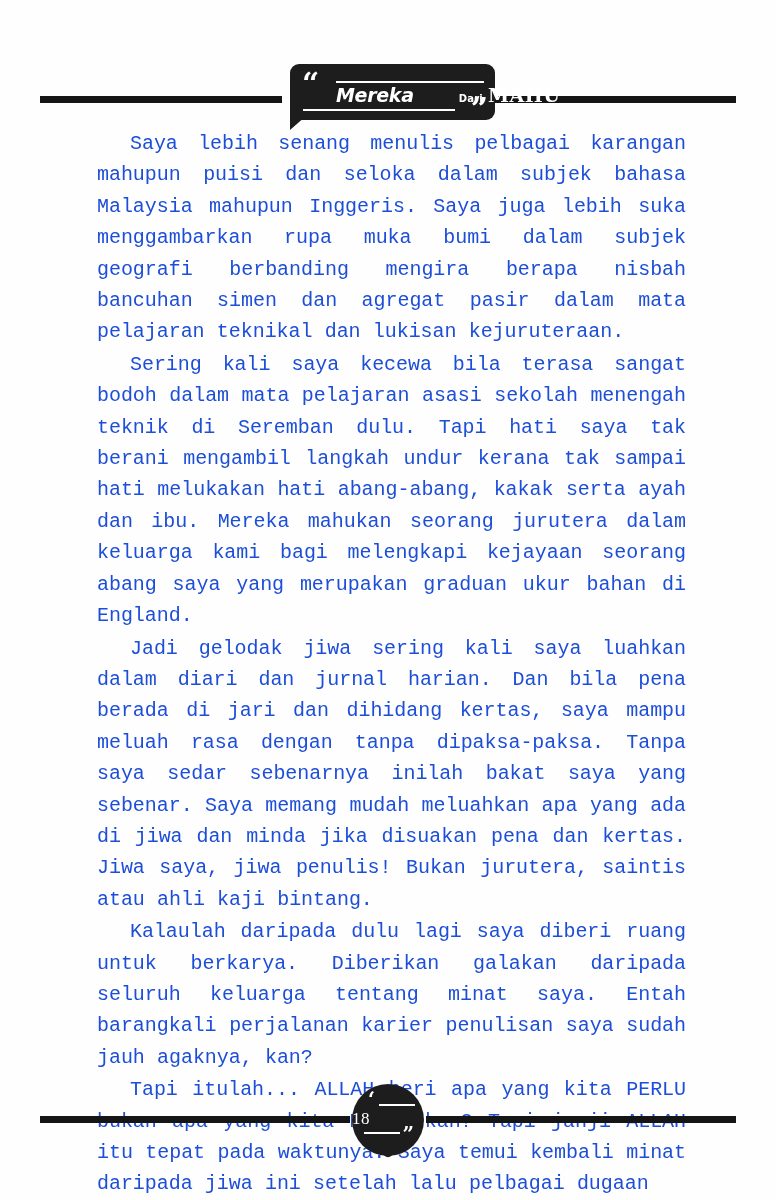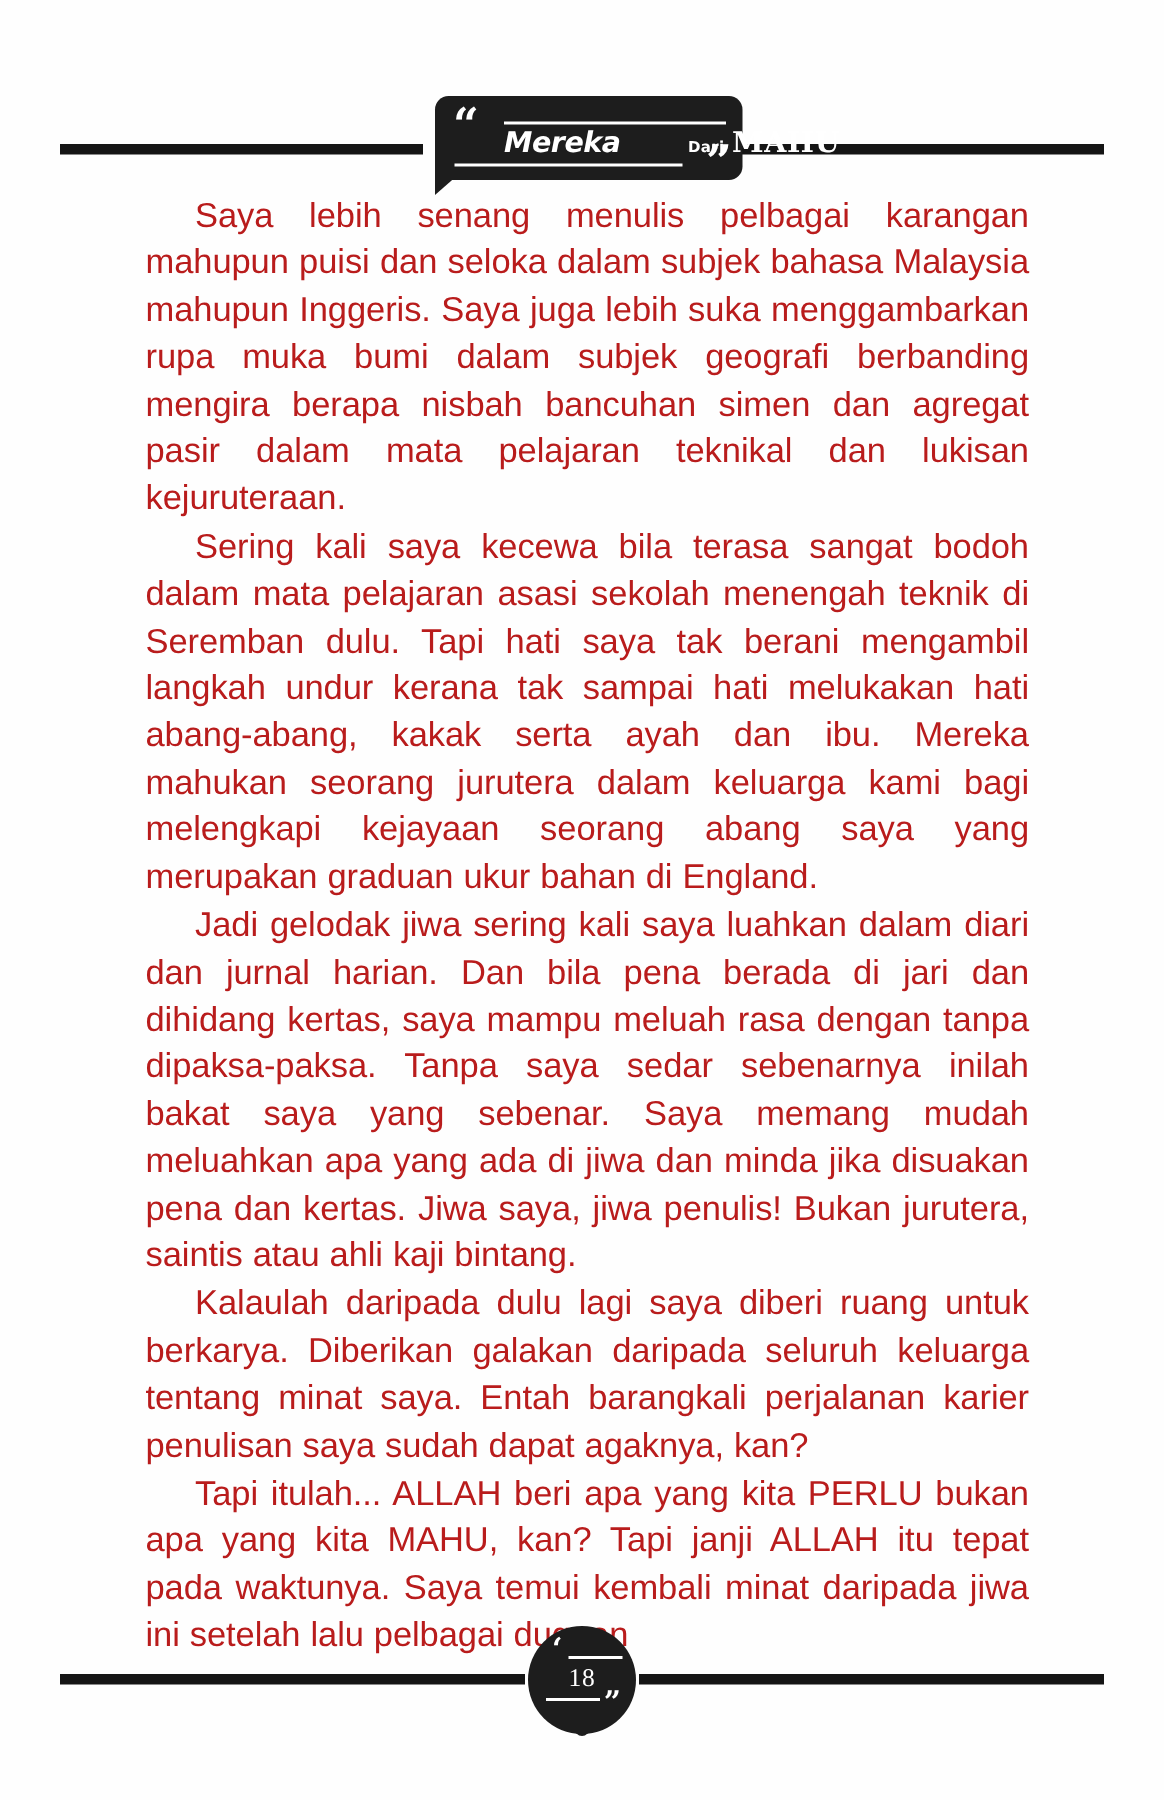--- a/index.html
+++ b/index.html
@@ -133,24 +133,24 @@
   .content {
     position: absolute;
     left: 97px;
     top: 128px;
     width: 589px;
   }
   .para {
     margin: 0 0 1px 0;
     text-indent: 33px;
     text-align: justify;
-    font-family: Liberation Sans, sans-serif;
-    font-size: 23px;
+    font-family: Liberation Mono, monospace;
+    font-size: 20px;
     line-height: 31.4px;
-    color: #b91c1c;
+    color: #1d4ed8;
     letter-spacing: -0.05px;
     word-spacing: 0.3px;
     hyphens: none;
   }
   .para:last-child { margin-bottom: 0; }
 
   
   .page-footer {
     position: absolute;
     bottom: 36px;
@@ -224,21 +224,21 @@
     height: 2px;
     background: #ffffff;
   }
   .badge-line-top    { left: 27px; top: 20px; width: 36px; }
   .badge-line-bottom { left: 12px; top: 48px; width: 36px; }
   .badge-num {
     position: absolute;
     left: 0;
     top: 25px;
     width: 72px;
-    text-align: center;
+    text-align: left;
     font-family: "Liberation Serif", serif;
     font-size: 17px;
     color: #ffffff;
     line-height: 20px;
     letter-spacing: 0.5px;
   }
 </style>
 </head>
 <body>
 
@@ -263,21 +263,21 @@
         <div class="logo-line logo-line-bottom"></div>
         <span class="q-close">”</span>
       </div>
     </div>
   </div>
 
   <div class="content">
     <p class="para">Saya lebih senang menulis pelbagai karangan mahupun puisi dan seloka dalam subjek bahasa Malaysia mahupun Inggeris. Saya juga lebih suka menggambarkan rupa muka bumi dalam subjek geografi berbanding mengira berapa nisbah bancuhan simen dan agregat pasir dalam mata pelajaran teknikal dan lukisan kejuruteraan.</p>
     <p class="para">Sering kali saya kecewa bila terasa sangat bodoh dalam mata pelajaran asasi sekolah menengah teknik di Seremban dulu. Tapi hati saya tak berani mengambil langkah undur kerana tak sampai hati melukakan hati abang-abang, kakak serta ayah dan ibu. Mereka mahukan seorang jurutera dalam keluarga kami bagi melengkapi kejayaan seorang abang saya yang merupakan graduan ukur bahan di England.</p>
     <p class="para">Jadi gelodak jiwa sering kali saya luahkan dalam diari dan jurnal harian. Dan bila pena berada di jari dan dihidang kertas, saya mampu meluah rasa dengan tanpa dipaksa-paksa. Tanpa saya sedar sebenarnya inilah bakat saya yang sebenar. Saya memang mudah meluahkan apa yang ada di jiwa dan minda jika disuakan pena dan kertas. Jiwa saya, jiwa penulis! Bukan jurutera, saintis atau ahli kaji bintang.</p>
-    <p class="para">Kalaulah daripada dulu lagi saya diberi ruang untuk berkarya. Diberikan galakan daripada seluruh keluarga tentang minat saya. Entah barangkali perjalanan karier penulisan saya sudah dapat agaknya, kan?</p>
+    <p class="para">Kalaulah daripada dulu lagi saya diberi ruang untuk berkarya. Diberikan galakan daripada seluruh keluarga tentang minat saya. Entah barangkali perjalanan karier penulisan saya sudah jauh agaknya, kan?</p>
     <p class="para">Tapi itulah... ALLAH beri apa yang kita PERLU bukan apa yang kita MAHU, kan? Tapi janji ALLAH itu tepat pada waktunya. Saya temui kembali minat daripada jiwa ini setelah lalu pelbagai dugaan</p>
   </div>
 
   <div class="page-footer">
     <div class="frule frule-left"></div>
     <div class="frule frule-right"></div>
 
     <div class="page-badge">
       <div class="badge-point"></div>
       <div class="badge-circle"></div>

